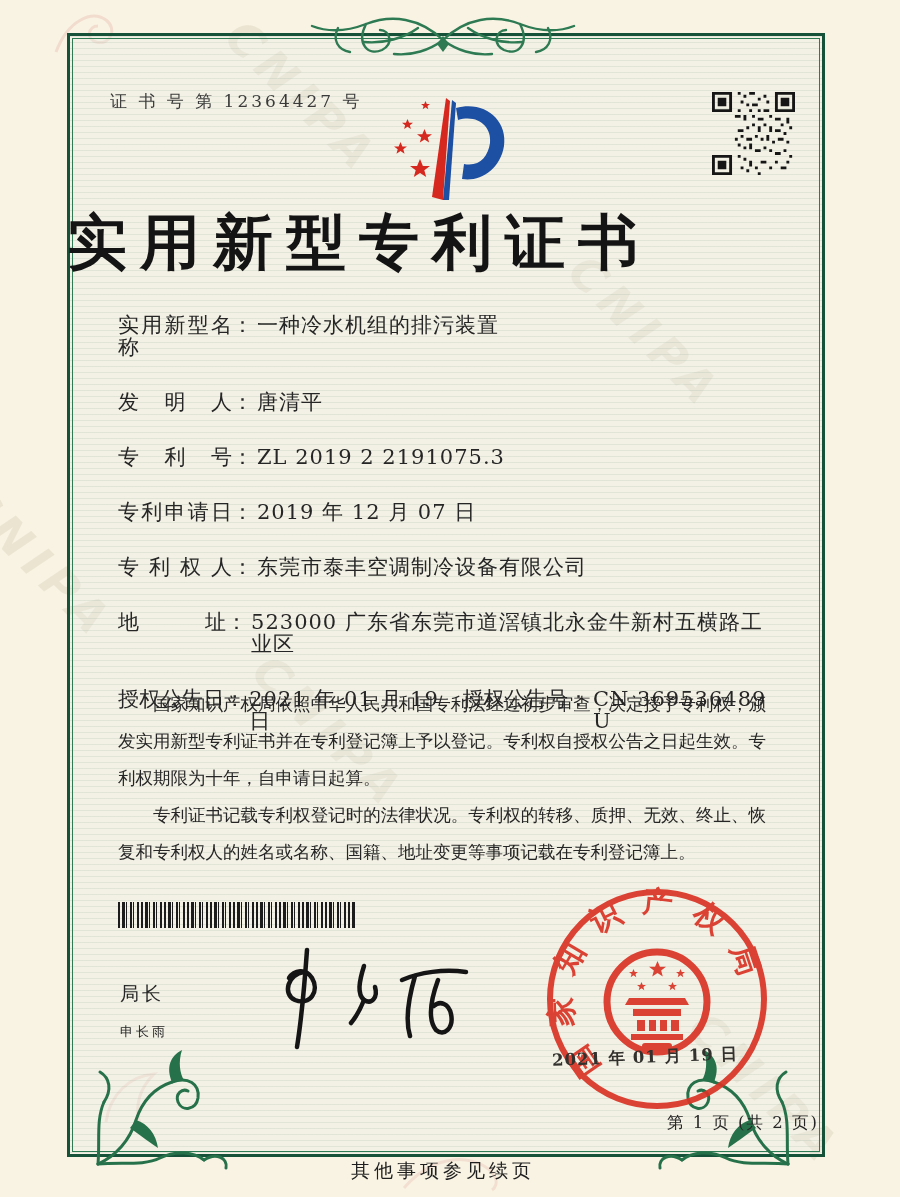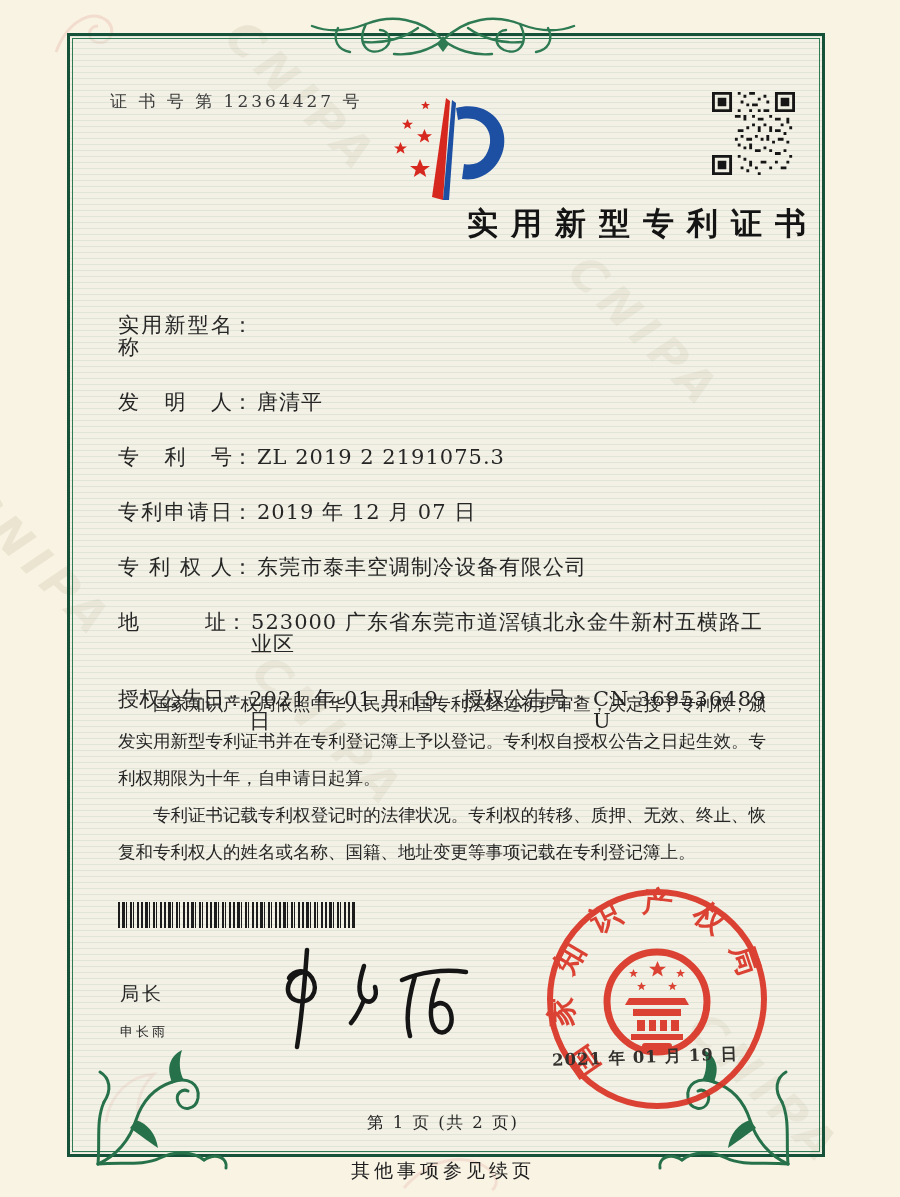--- a/index.html
+++ b/index.html
@@ -20,22 +20,22 @@
            repeating-linear-gradient(180deg, rgba(62,122,92,0.10) 0 1px, rgba(0,0,0,0) 1px 6px),
            rgba(233,239,231,0.35);}
   .frame::after{content:"";position:absolute;inset:2px;border:1px solid #2e7a52;pointer-events:none;}
   .orn{position:absolute;z-index:3;}
 
   
   .certno{position:absolute;left:110px;top:90px;font-size:17px;letter-spacing:3px;
           color:#3a3a3a;z-index:4;text-align:center;}
   .logo{position:absolute;left:386px;top:92px;z-index:4;}
   .qr{position:absolute;left:712px;top:92px;z-index:4;}
-  .title{position:absolute;left:67px;top:203px;width:752px;text-align:right;
-         font-size:31px;font-weight:bold;letter-spacing:13px;color:#141414;z-index:4;}
+  .title{position:absolute;left:67px;top:203px;width:752px;text-align:left;
+         font-size:60px;font-weight:bold;letter-spacing:13px;color:#141414;z-index:4;}
 
   
   .fields{position:absolute;left:118px;top:314px;width:660px;z-index:4;font-size:21px;}
   .row{display:flex;margin-bottom:33px;line-height:22px;}
   .flabel{display:inline-block;width:114px;text-align:justify;text-align-last:justify;}
   .colon{display:inline-block;}
   .fvalue{margin-left:4px;letter-spacing:1px;}
   .pair2{margin-left:9px;display:flex;}
 
   
@@ -50,21 +50,21 @@
       #1c1c1c 8px 9px, rgba(0,0,0,0) 9px 12px, #1c1c1c 12px 14px, rgba(0,0,0,0) 14px 15px,
       #1c1c1c 15px 16px, rgba(0,0,0,0) 16px 19px, #1c1c1c 19px 21px, rgba(0,0,0,0) 21px 23px);}
   .director{position:absolute;left:120px;top:981px;font-size:19px;letter-spacing:3px;z-index:4;}
   .dname{position:absolute;left:120px;top:1023px;font-size:13px;letter-spacing:3px;z-index:4;}
   .sig{position:absolute;left:252px;top:942px;z-index:4;}
   .seal{position:absolute;left:541px;top:883px;z-index:5;opacity:.92;}
   .sealdate{position:absolute;left:552px;top:1046px;width:215px;z-index:6;font-size:16.5px;
             font-weight:bold;color:#33312e;letter-spacing:1px;transform:rotate(-2deg);white-space:nowrap;}
 
   
-  .pagenum{position:absolute;left:67px;top:1112px;width:752px;text-align:center;
+  .pagenum{position:absolute;left:67px;top:1112px;width:752px;text-align:right;
            font-size:16.5px;letter-spacing:2px;z-index:4;}
   .contnote{position:absolute;left:67px;top:1158px;width:752px;text-align:center;
             font-size:19px;letter-spacing:4px;z-index:4;color:#1f1f1f;}
 </style>
 </head>
 <body>
 
 <div id="page">
 
   <div class="wm" style="left:205px;top:70px">CNIPA</div>
@@ -164,20 +164,21 @@
       M9 22h1v1H9z M11 23h1v1h-1z M13 24h1v2h-1z M15 26h1v1h-1z M17 24h2v1h-2z M20 26h1v1h-1z
       M22 24h1v1h-1z M24 26h2v1h-2z M26 24h1v1h-1z M10 26h1v1h-1z M12 27h1v1h-1z M16 28h1v1h-1z"></path>
   </svg>
 
   <div class="title">实用新型专利证书</div>
 
   <div class="fields">
     <div class="row">
       <span class="flabel">实用新型名称</span>
         <span class="colon">：</span>
+      <span class="fvalue">一种冷水机组的排污装置</span>
     </div>
     <div class="row">
       <span class="flabel">发明人</span>
         <span class="colon">：</span>
       <span class="fvalue">唐清平</span>
     </div>
     <div class="row">
       <span class="flabel">专利号</span>
         <span class="colon">：</span>
       <span class="fvalue">ZL 2019 2 2191075.3</span>

